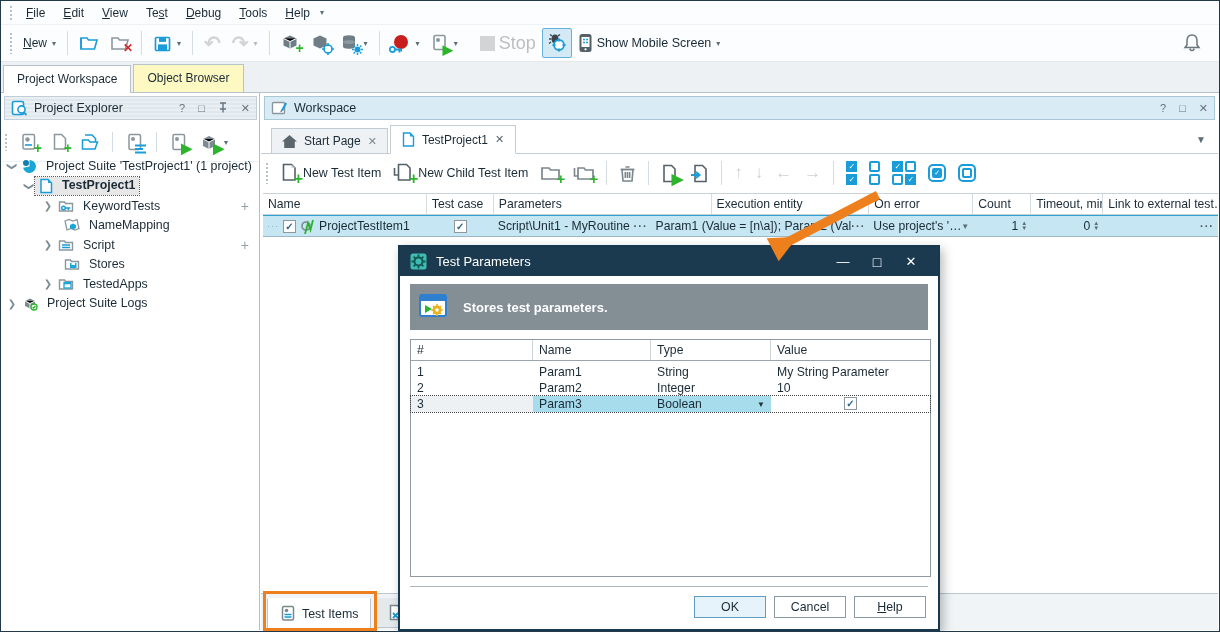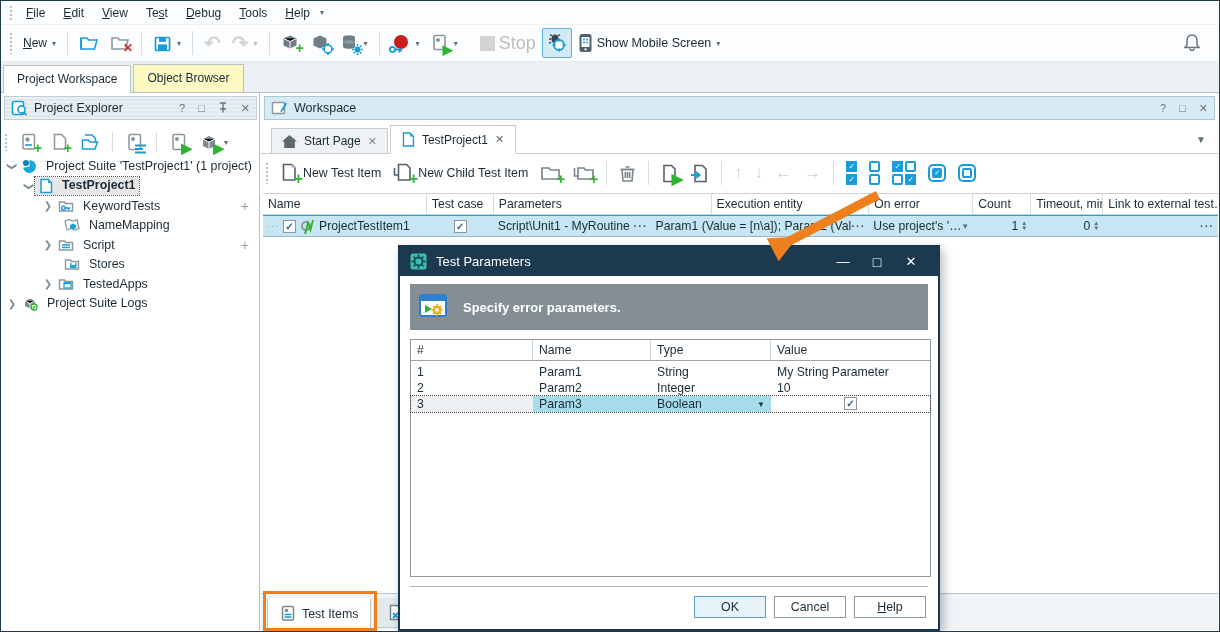--- a/index.html
+++ b/index.html
@@ -607,21 +607,21 @@
 
   <div class="banner">
     <span class="iwrap"><svg class="ic" width="28" height="26" viewBox="0 0 28 26">
           <rect x="1" y="1" width="26" height="21" rx="2" fill="#fff" stroke="#2f7fd0" stroke-width="2"></rect>
           <rect x="1" y="1" width="26" height="6" fill="#2f7fd0"></rect>
           <path d="M6 11l7 4-7 4z" fill="#2cb42c"></path>
           <circle cx="18" cy="16" r="4.5" fill="#e8b321"></circle>
           <circle cx="18" cy="16" r="1.7" fill="#fff"></circle>
           <path d="M18 10v2.3M18 19.7V22M12.3 16h2.2M21.5 16h2.3M14 12l1.6 1.6M20.4 18.4 22 20M22 12l-1.6 1.6M15.6 18.4 14 20" stroke="#e8b321" stroke-width="1.6"></path>
         </svg></span>
-    <b>Specify error parameters.</b>
+    <b>Stores test parameters.</b>
   </div>
 
   <div class="ptable">
     <div class="pt-h">
       <div style="width:122px">#</div>
       <div style="width:118px">Name</div>
       <div style="width:120px">Type</div>
       <div style="width:159px;border-right:none">Value</div>
     </div>
     <div class="pt-r" style="margin-top:3px">

